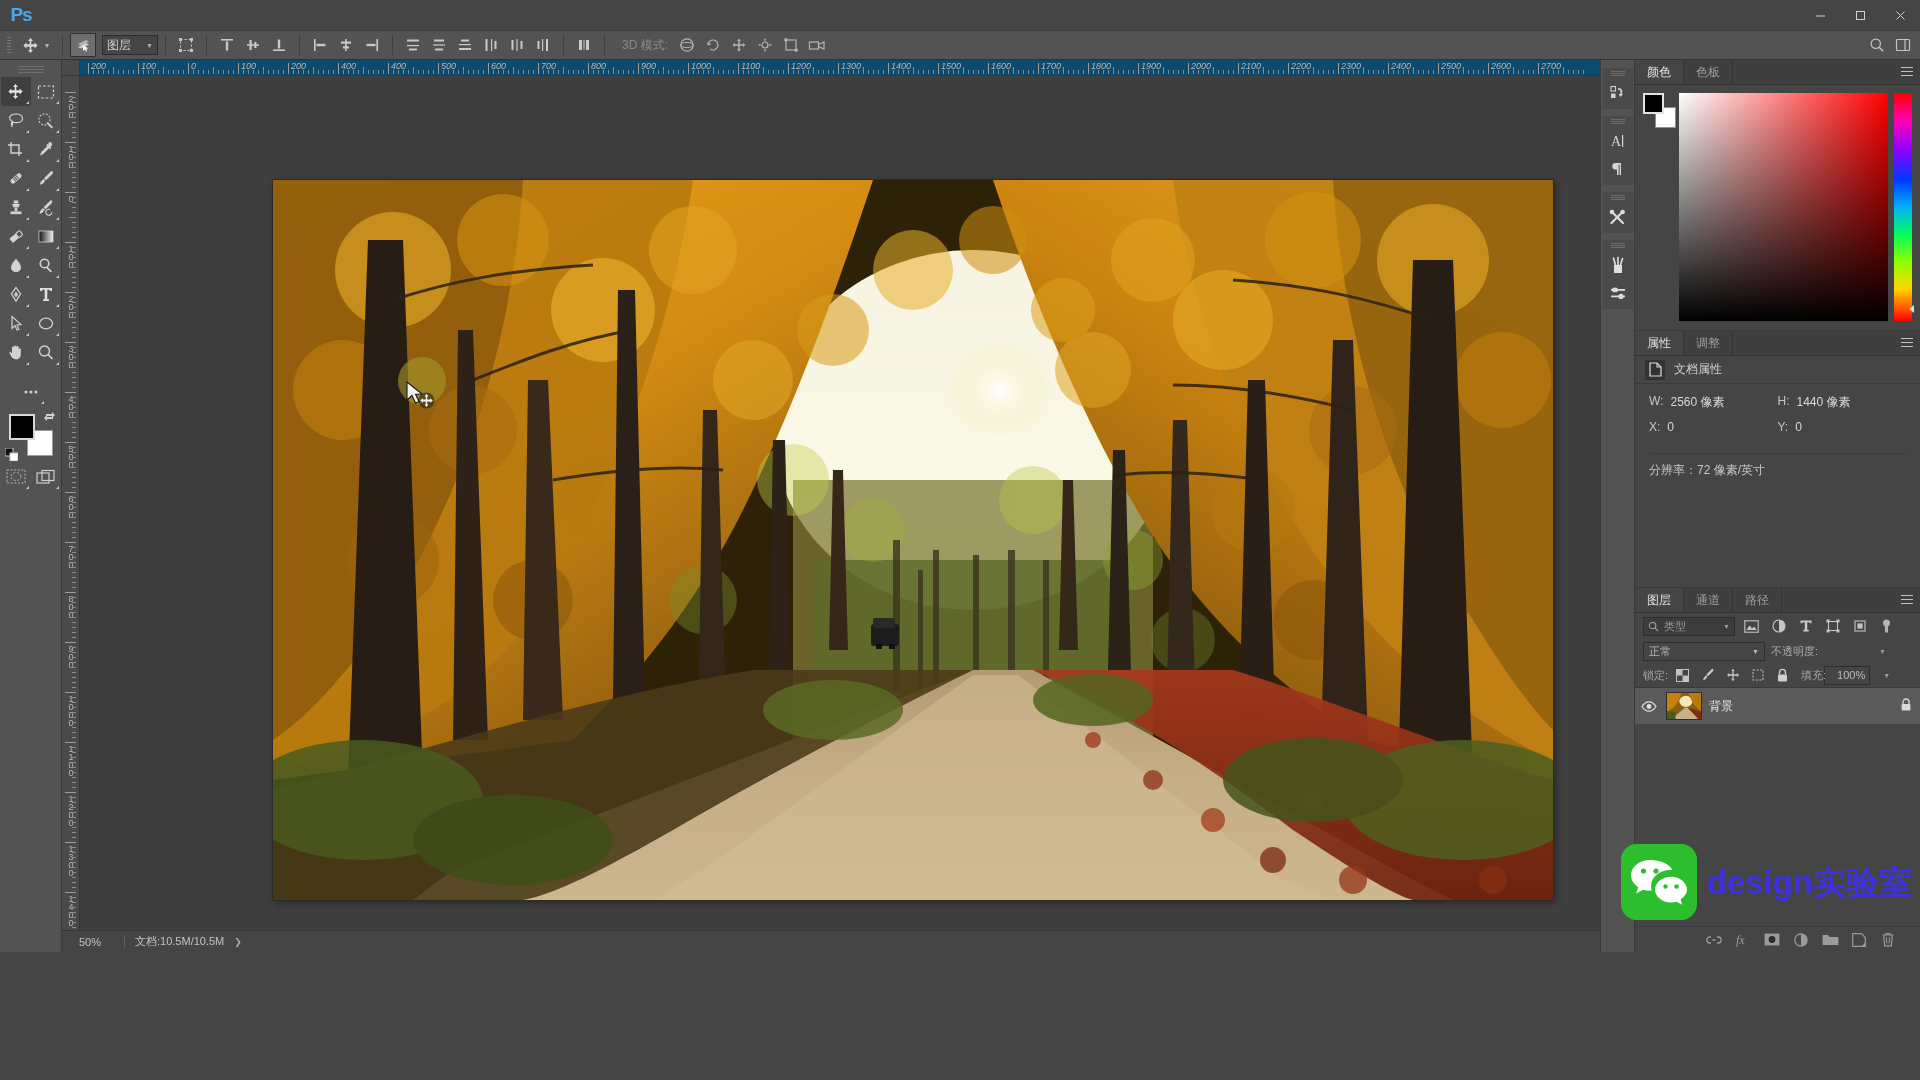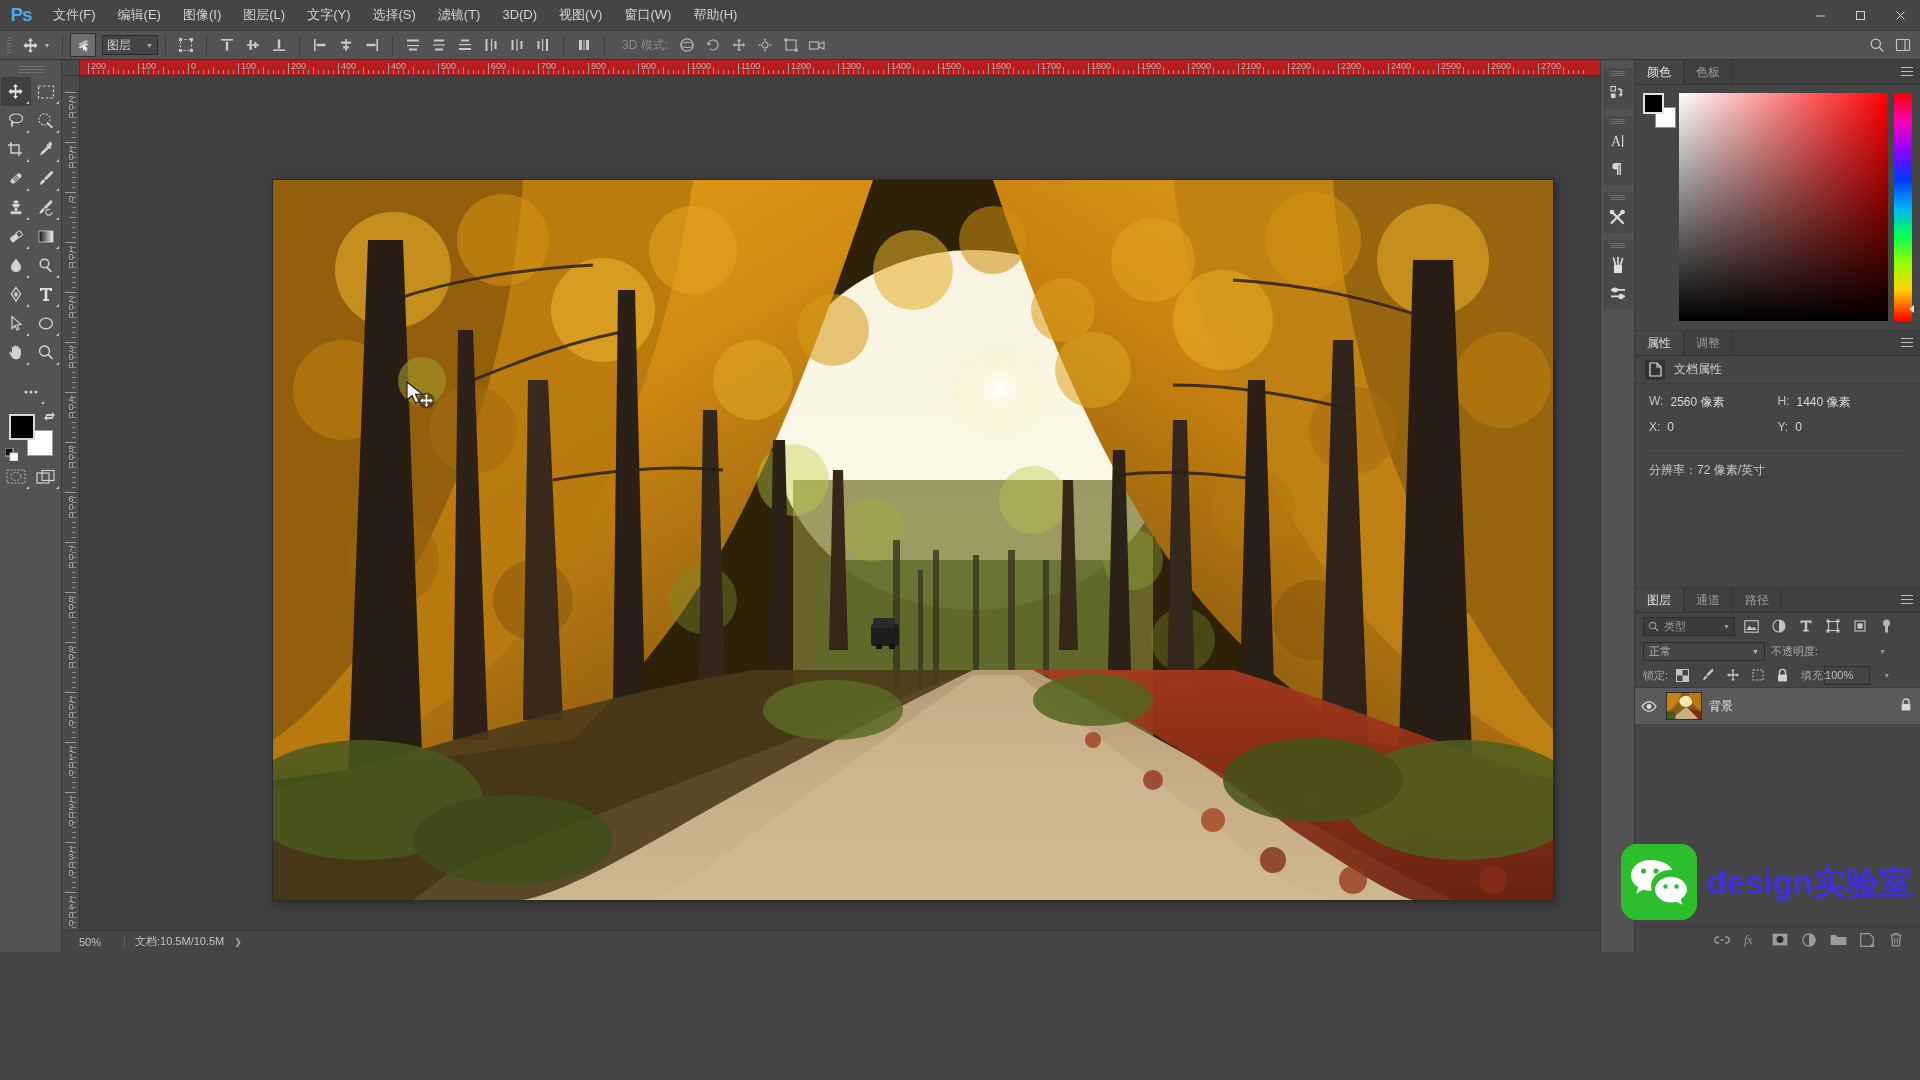--- a/index.html
+++ b/index.html
@@ -101,21 +101,21 @@
   .sw-fg { position:absolute; left:2px; top:2px; width:26px; height:26px; background:#000; border:2px solid #d8d8d8; }
   .sw-bg { position:absolute; left:20px; top:18px; width:26px; height:26px; background:#fff; border:1px solid #9a9a9a; }
   .sw-swap { position:absolute; right:-1px; top:-2px; font-size:12px; color:#cfcfcf; }
   .sw-def { position:absolute; left:-2px; bottom:-2px; width:12px; height:12px; }
   .tb-bottom { margin-top:4px; display:grid; grid-template-columns:30px 30px; }
 
   
   .canvasarea { flex:1; display:flex; flex-direction:column; min-width:0; background:#3f3f3f; position:relative; }
   .ruler-row { display:flex; height:16px; flex:0 0 16px; }
   .ruler-corner { width:18px; height:16px; background:#4a4a4a; border-right:1px solid #363636; border-bottom:1px solid #363636; }
-  .ruler-h { flex:1; background:#b91c1c; position:relative; border-bottom:1px solid #363636; overflow:hidden; }
+  .ruler-h { flex:1; background:#0c4a6e; position:relative; border-bottom:1px solid #363636; overflow:hidden;font-style:italic; }
   .ruler-v { width:18px; background:#4a4a4a; position:relative; border-right:1px solid #363636; overflow:hidden; flex:0 0 18px; }
   .rh-tick { position:absolute; top:9px; width:1px; height:5px; background:#8d8d8d; }
   .rh-tickM { position:absolute; top:3px; width:1px; height:11px; background:#9c9c9c; }
   .rh-lbl { position:absolute; top:1px; font-size:9px; color:#b9b9b9; padding-left:3px; white-space:nowrap; }
   .rv-lbl { position:absolute; left:2px; font-size:9px; color:#b9b9b9; width:14px; text-align:center; line-height:8px; }
   .rv-tick { position:absolute; left:9px; height:1px; width:5px; background:#8d8d8d; }
   .rv-tickM { position:absolute; left:3px; height:1px; width:11px; background:#9c9c9c; }
   .canvas-main { flex:1; display:flex; min-height:0; }
   .canvas-viewport {
     flex:1; position:relative; background:#3f3f3f; overflow:hidden;
@@ -202,69 +202,56 @@
   .lay-fbtn { width:21px; height:21px; display:flex; align-items:center; justify-content:center; }
   .lay-blend { height:24px; display:flex; align-items:center; padding:0 8px; gap:6px; }
   .blend-sel {
     width:122px; height:19px; background:#454545; border:1px solid #2d2d2d;
     display:flex; align-items:center; padding:0 5px; font-size:11px; color:#b9b9b9;
   }
   .blend-sel .cr { margin-left:auto; font-size:7px; }
   .lay-lbl { font-size:11px; color:#a9a9a9; }
   .num-box {
     width:46px; height:19px; background:#454545; border:1px solid #2d2d2d;
-    font-size:11px; color:#b9b9b9; display:flex; align-items:center; padding:0 0;margin-top:48px;
+    font-size:11px; color:#b9b9b9; display:flex; align-items:center; padding:0 12px;margin-top:48px;
   }
   .num-caret { font-size:7px; color:#9b9b9b; padding-left:3px; }
   .lay-lock { height:24px; display:flex; align-items:center; padding:0 8px; gap:4px; }
   .lock-btn { width:21px;height:20px; display:flex; align-items:center; justify-content:center;}
   .lay-list { flex:1; overflow:hidden; border-top:1px solid #3a3a3a; }
   .lay-row {
     height:36px; display:flex; align-items:center; background:#5a5a5a; padding:0 8px 0 4px; gap:7px;
   }
   .lay-eye { width:20px; display:flex; align-items:center; justify-content:center; }
   .lay-thumb { width:36px; height:28px; border:1px solid #2e2e2e; overflow:hidden; }
   .lay-thumb svg { display:block; width:100%; height:100%; }
   .lay-name { font-size:12px; color:#e2e2e2; flex:1; }
   .lay-lockicon { margin-left:auto; }
   .lay-footer {
     height:26px; background:#454545; display:flex; align-items:center; justify-content:flex-end;
-    gap:5px; padding-right:12px; border-top:1px solid #3c3c3c;
+    gap:5px; padding-right:20px; border-top:1px solid #3c3c3c;
   }
   .lf-btn { width:24px; height:24px; display:flex; align-items:center; justify-content:center; }
 
   
   .watermark {
     position:absolute; right:8px; bottom:32px; display:flex; align-items:center; gap:10px;
     z-index:50;
   }
   .wm-logo { width:76px; height:76px; border-radius:16px; background:#2cbe2c; position:relative; }
   .wm-text { font-size:33px; font-weight:bold; color:#3e32e0; letter-spacing:0px; line-height:1; }
   svg { shape-rendering:geometricPrecision; }
 </style>
 </head>
 <body>
 
 <div class="app">
 
   <div class="menubar">
     <div class="ps-logo">Ps</div>
-    <div id="menu-items" style="display:flex">
-        <div class="menu-item">文件(F)</div>
-        <div class="menu-item">编辑(E)</div>
-        <div class="menu-item">图像(I)</div>
-        <div class="menu-item">图层(L)</div>
-        <div class="menu-item">文字(Y)</div>
-        <div class="menu-item">选择(S)</div>
-        <div class="menu-item">滤镜(T)</div>
-        <div class="menu-item">3D(D)</div>
-        <div class="menu-item">视图(V)</div>
-        <div class="menu-item">窗口(W)</div>
-        <div class="menu-item">帮助(H)</div>
-      </div>
     <div class="win-controls">
       <div class="win-btn">
         <svg width="11" height="11" viewBox="0 0 11 11">
             <line x1="1" y1="6" x2="10" y2="6" stroke="#d2d2d2" stroke-width="1"></line>
           </svg>
       </div>
       <div class="win-btn">
         <svg width="11" height="11" viewBox="0 0 11 11">
             <rect x="1.5" y="1.5" width="8" height="8" fill="none" stroke="#d2d2d2" stroke-width="1"></rect>
           </svg>

